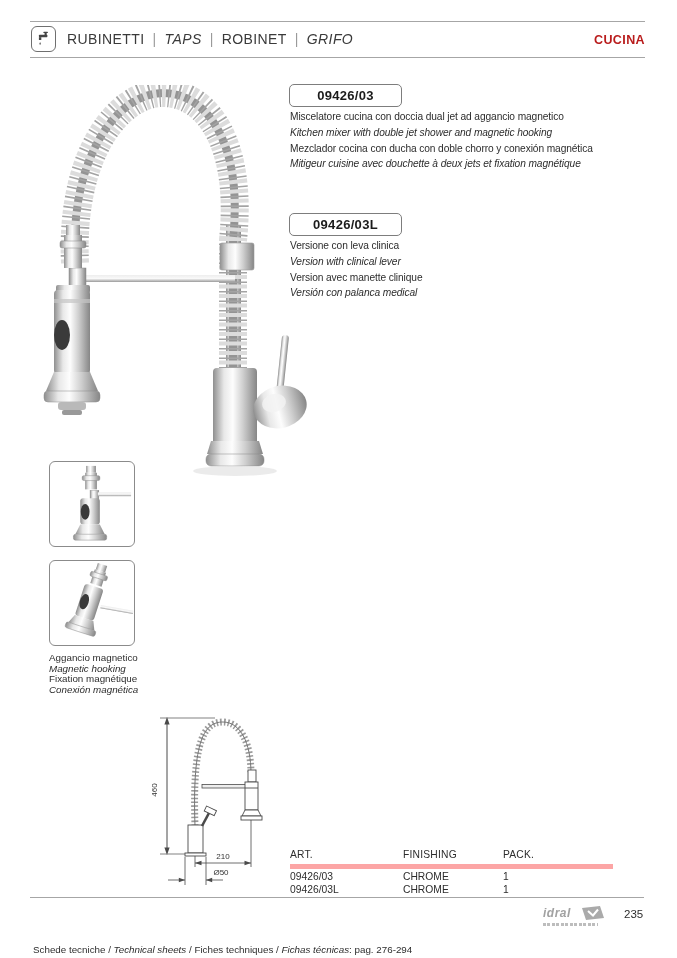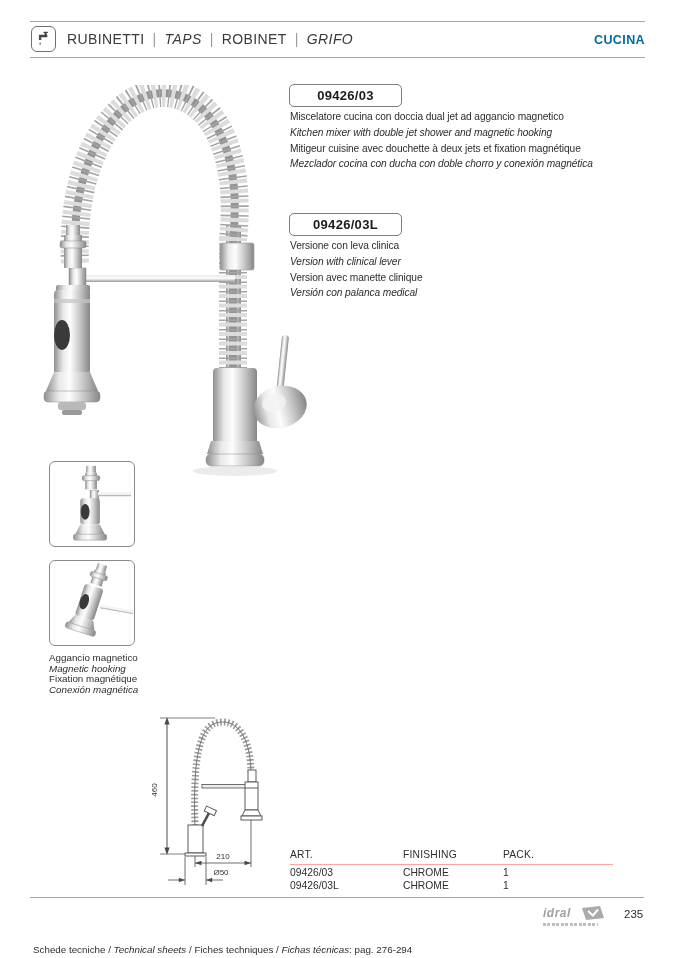--- a/index.html
+++ b/index.html
@@ -10,38 +10,38 @@
   .abs{position:absolute;}
   
   .rule{position:absolute;height:1px;background:#a6a6a6;}
   .hdr-icon{
     position:absolute;left:31px;top:26px;width:25px;height:26px;
     border:1.5px solid #6f6f6f;border-radius:6px;display:flex;align-items:center;justify-content:center;box-sizing:border-box;
   }
   .hdr-title{position:absolute;left:67px;top:31px;font-size:14px;letter-spacing:.4px;color:#3a3a3a;white-space:nowrap;}
   .hdr-title .sep{color:#9a9a9a;padding:0 8px;font-weight:300;}
   .hdr-title .cat.it{font-style:italic;}
-  .hdr-section{position:absolute;right:32px;top:33px;font-size:12.5px;font-weight:bold;letter-spacing:.4px;color:#0369a1;}
+  .hdr-section{position:absolute;right:32px;top:33px;font-size:12.5px;font-weight:bold;letter-spacing:.4px;color:#b91c1c;}
   
   .code-box{
     position:absolute;width:113px;height:23px;border:1.4px solid #7d7d7d;border-radius:5px;
     display:flex;align-items:center;justify-content:center;
     font-size:13px;font-weight:bold;letter-spacing:.3px;color:#1b1b1b;box-sizing:border-box;background:#fff;
   }
   .desc{position:absolute;left:290px;font-size:10.2px;line-height:15.8px;color:#2d2d2d;letter-spacing:-0.1px;}
   .desc p{margin:0;white-space:nowrap;}
   .desc p:nth-child(even){font-style:italic;}
   
   .thumb{position:absolute;left:49px;width:86px;height:86px;border:1.2px solid #8b8b8b;border-radius:6px;box-sizing:border-box;background:#fff;overflow:hidden;}
   .caption{position:absolute;left:49px;top:653px;font-size:9.8px;line-height:10.6px;color:#2d2d2d;}
   .caption p{margin:0;white-space:nowrap;}
   .caption p:nth-child(even){font-style:italic;}
   
   .spec-table{position:absolute;left:290px;top:849px;width:356px;font-size:10.3px;color:#2d2d2d;}
-  .spec-head{display:flex;width:323px;border-bottom:1px solid #fca5a5;padding-bottom:4px;letter-spacing:.2px;}
+  .spec-head{display:flex;width:323px;border-bottom:5px solid #fca5a5;padding-bottom:4px;letter-spacing:.2px;}
   .spec-row{display:flex;width:323px;margin-top:2px;}
   .spec-row:first-of-type{margin-top:3px;}
   .spec-c1{width:113px;}
   .spec-c2{width:100px;}
   .spec-c3{flex:1;}
   
   .footer-note{position:absolute;left:33px;top:944px;font-size:9.8px;color:#2d2d2d;white-space:nowrap;}
   .footer-note span:nth-child(even){font-style:italic;}
   .logo{position:absolute;left:543px;top:905px;width:60px;}
   .logo-text{font-size:12px;font-style:italic;font-weight:bold;color:#a2a2a2;letter-spacing:.5px;line-height:16px;}
@@ -127,22 +127,22 @@
       <ellipse cx="207" cy="386" rx="42" ry="5" fill="#e2e2e2" opacity="0.7"></ellipse>
     </g>
   </svg>
 
   <div class="code-box" style="left:289px;top:84px;">
     <span>09426/03</span>
   </div>
   <div class="desc" style="top:109px;">
     <p>Miscelatore cucina con doccia dual jet ad aggancio magnetico</p>
     <p>Kitchen mixer with double jet shower and magnetic hooking</p>
+    <p>Mezclador cocina con ducha con doble chorro y conexión magnética</p>
     <p>Mitigeur cuisine avec douchette à deux jets et fixation magnétique</p>
-    <p>Mezclador cocina con ducha con doble chorro y conexión magnética</p>
   </div>
 
   <div class="code-box" style="left:289px;top:213px;">
     <span>09426/03L</span>
   </div>
   <div class="desc" style="top:238px;">
     <p>Versione con leva clinica</p>
     <p>Version with clinical lever</p>
     <p>Version avec manette clinique</p>
     <p>Versión con palanca medical</p>

